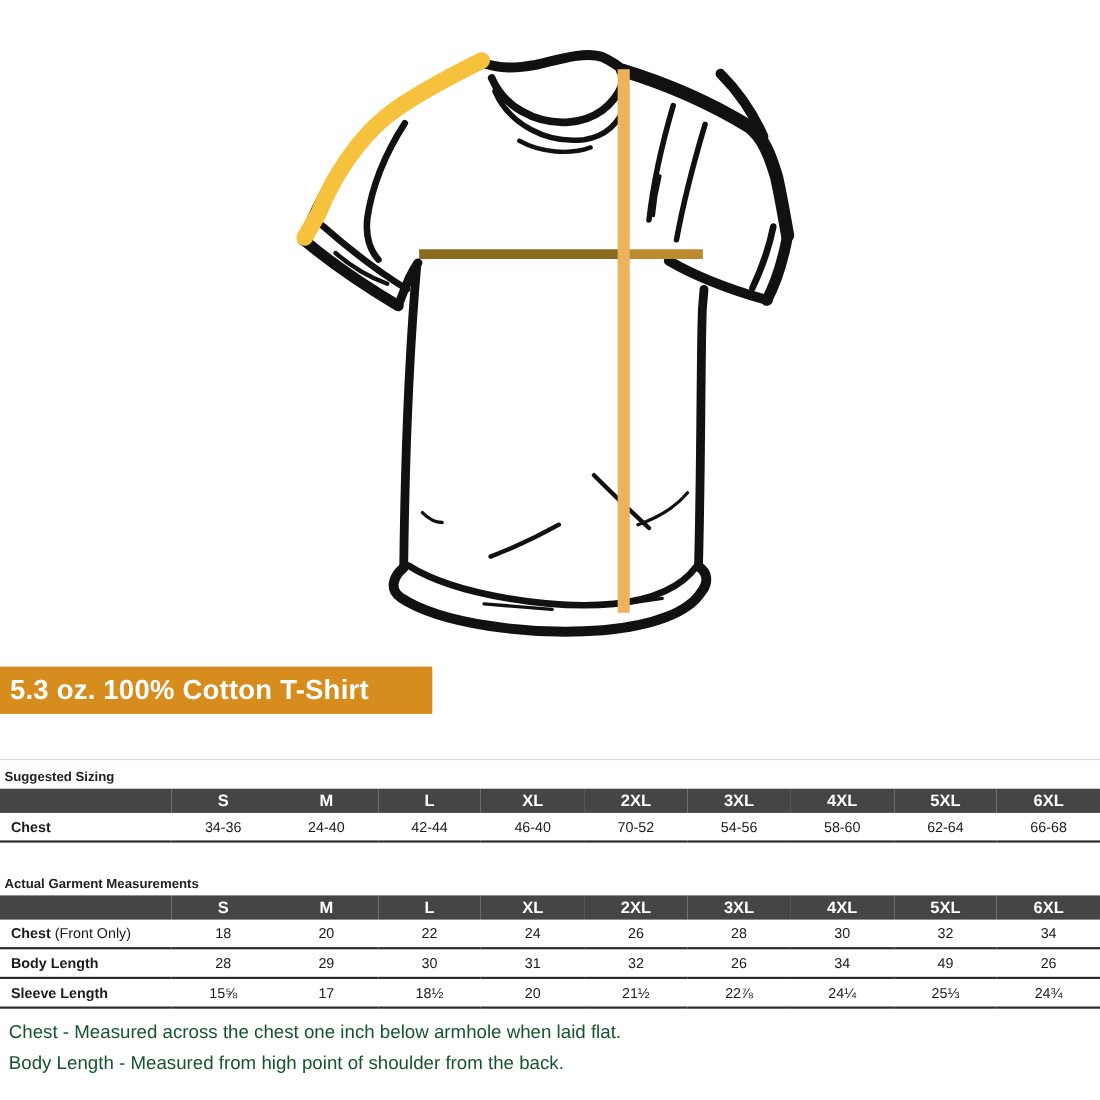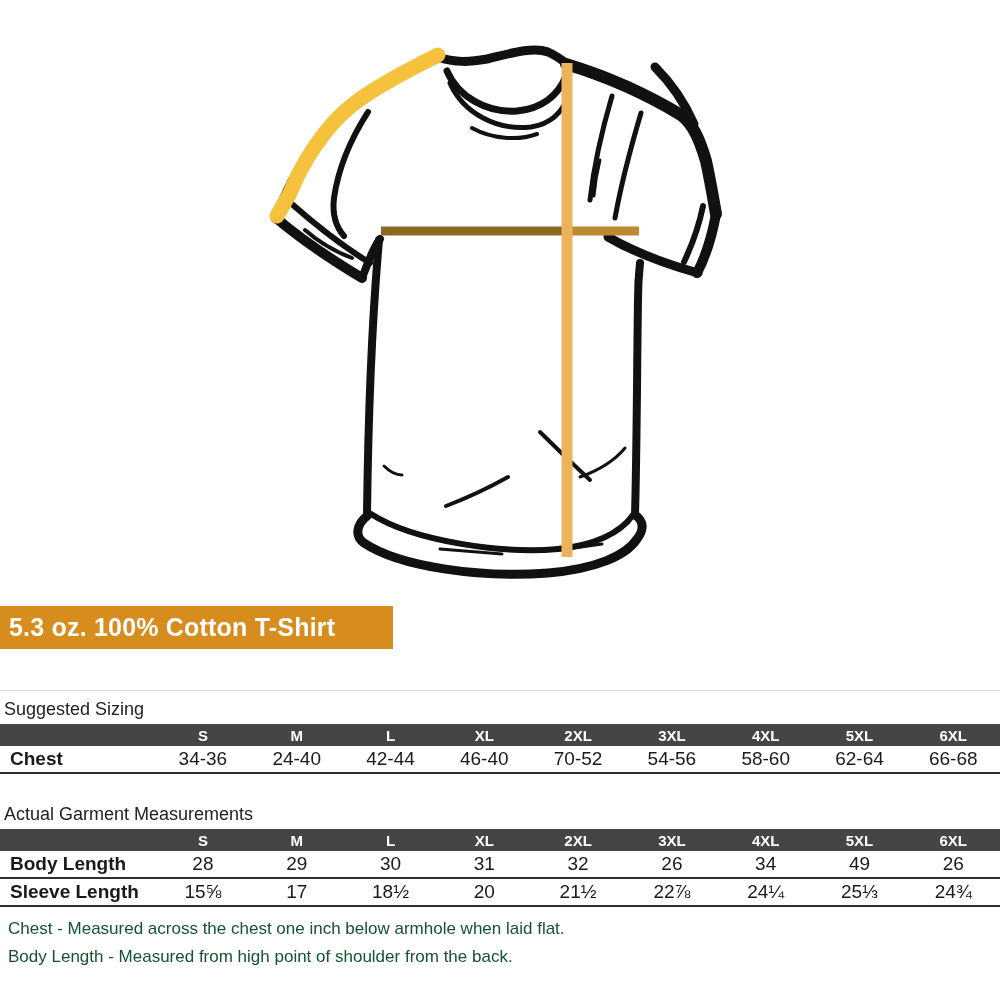--- a/index.html
+++ b/index.html
@@ -12,30 +12,30 @@
   .banner{
     display:inline-block;
     margin-top:6px;
     width:393px;height:43px;
     line-height:43px;
     color:#fff;font-weight:bold;font-size:25px;
     padding-left:9px;box-sizing:border-box;
     letter-spacing:0.2px;
   }
   .thin-rule{border:0;border-top:1px solid #d8d8d8;margin:7px 0 0 0;}
-  .section-label{font-size:18px;margin:8px 0 4px 4px;color:#222;}
+  .section-label{font-size:12px;margin:8px 0 4px 4px;color:#222;font-weight:bold;}
   table{width:1000px;border-collapse:collapse;table-layout:fixed;}
   col.label-col{width:156px;}
   col.size-col{width:93.8px;}
   thead th{
     background:#454545;color:#fff;font-weight:bold;font-size:15px;
     height:20px;padding:1px 0;text-align:center;
   }
   tbody td{
-    font-size:19px;text-align:center;height:21px;padding:2px 0;
+    font-size:13px;text-align:center;height:21px;padding:2px 0;
     border-bottom:2px solid #2d2d2d;
   }
   tbody td.row-label{text-align:left;padding-left:10px;font-weight:bold;white-space:nowrap;}
   tbody td.row-label .suffix{font-weight:normal;}
   .gap{height:22px;}
   .footnotes{margin:12px 0 4px 8px;font-size:17px;color:#14532d;}
   .footnotes div{margin-bottom:8px;}
 </style>
 </head>
 <body>
@@ -179,20 +179,33 @@
       <th>XL</th>
       <th>2XL</th>
       <th>3XL</th>
       <th>4XL</th>
       <th>5XL</th>
       <th>6XL</th>
     </tr>
   </thead>
   <tbody>
     <tr>
+      <td class="row-label"><span>Chest</span>
+        <span class="suffix">(Front Only)</span></td>
+      <td>18</td>
+      <td>20</td>
+      <td>22</td>
+      <td>24</td>
+      <td>26</td>
+      <td>28</td>
+      <td>30</td>
+      <td>32</td>
+      <td>34</td>
+    </tr>
+    <tr>
       <td class="row-label">Body Length</td>
       <td>28</td>
       <td>29</td>
       <td>30</td>
       <td>31</td>
       <td>32</td>
       <td>26</td>
       <td>34</td>
       <td>49</td>
       <td>26</td>

